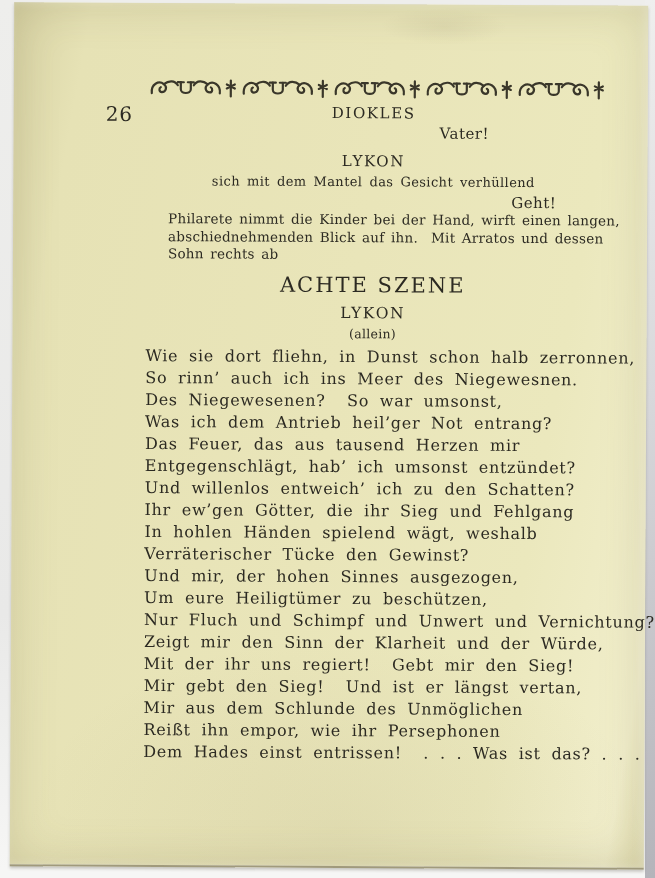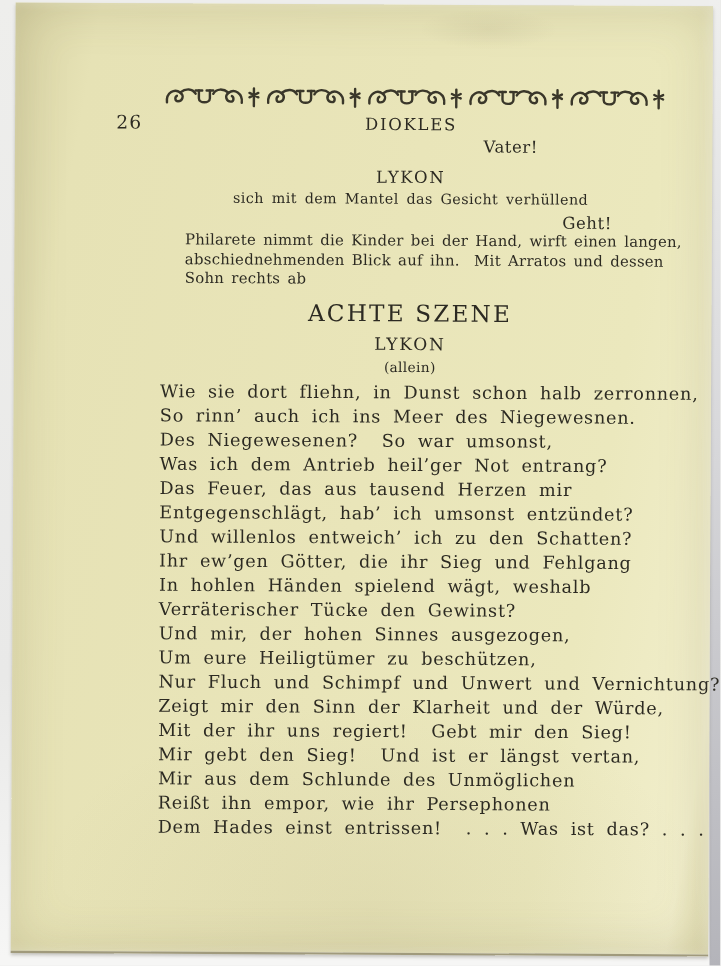--- a/index.html
+++ b/index.html
@@ -29,21 +29,21 @@
       inset -4px 0 10px rgba(255,255,240,.45),
       0 2px 3px rgba(60,55,40,.25);
     border-bottom:2px solid #a09a7c;
     transform:rotate(0.3deg);
     transform-origin:50% 50%;
     color:#2c2a22;
   }
   .ornament{position:absolute;left:136px;top:74px;width:462px;height:22px;}
   .pagenum{
     position:absolute;left:92px;top:99px;
-    font-size:17px;letter-spacing:1px;
+    font-size:20px;letter-spacing:1px;
   }
   .col{position:absolute;left:128px;top:0;width:464px;height:100%;}
   .col > div{position:absolute;width:100%;}
   .speaker{
     text-align:center;font-size:15px;letter-spacing:1.6px;
     font-variant:normal;
   }
   .s1{top:100px;}
   .s2{top:148px;}
   .s3{top:300px;font-size:15.5px;}

